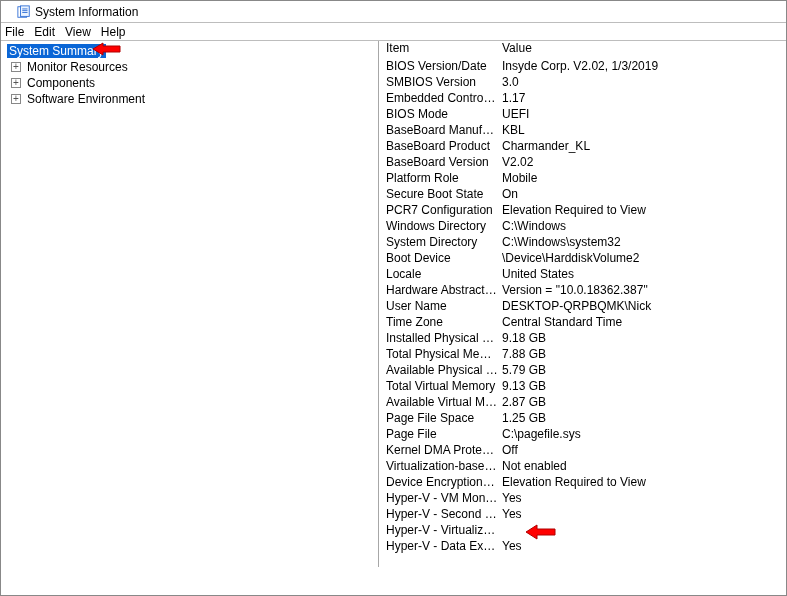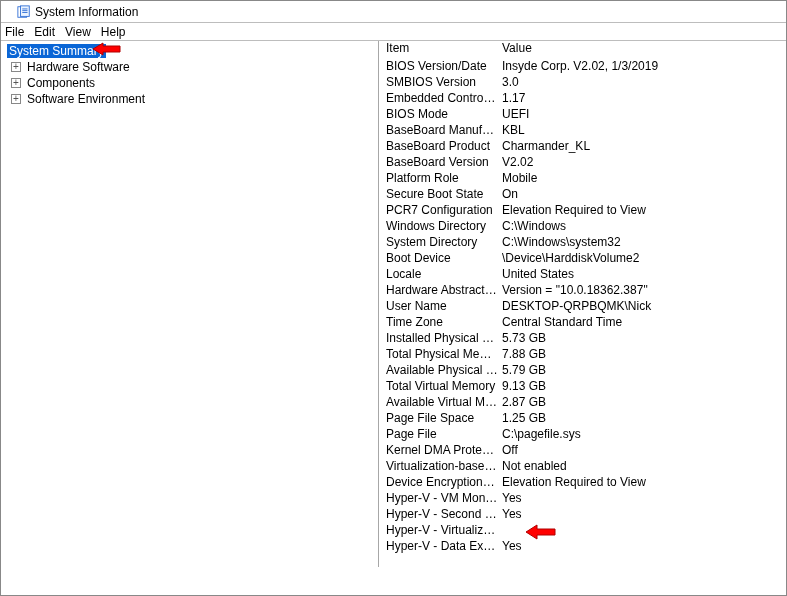--- a/index.html
+++ b/index.html
@@ -153,21 +153,21 @@
 </div>
 
 <div class="main">
 
   <div class="tree">
     <div class="tree-row selected">
       <span class="tree-label">System Summary</span>
     </div>
     <div class="tree-row tree-child">
       <span class="expander">+</span>
-      <span class="tree-label">Hardware Software</span>
+      <span class="tree-label">Monitor Resources</span>
     </div>
     <div class="tree-row tree-child">
       <span class="expander">+</span>
       <span class="tree-label">Components</span>
     </div>
     <div class="tree-row tree-child">
       <span class="expander">+</span>
       <span class="tree-label">Software Environment</span>
     </div>
   </div>
@@ -241,21 +241,21 @@
         <div class="list-row">
           <div class="col-item">User Name</div>
           <div class="col-value">DESKTOP-QRPBQMK\Nick</div>
         </div>
         <div class="list-row">
           <div class="col-item">Time Zone</div>
           <div class="col-value">Central Standard Time</div>
         </div>
         <div class="list-row">
           <div class="col-item">Installed Physical Mem...</div>
-          <div class="col-value">5.73 GB</div>
+          <div class="col-value">9.18 GB</div>
         </div>
         <div class="list-row">
           <div class="col-item">Total Physical Memory</div>
           <div class="col-value">7.88 GB</div>
         </div>
         <div class="list-row">
           <div class="col-item">Available Physical Mem...</div>
           <div class="col-value">5.79 GB</div>
         </div>
         <div class="list-row">

